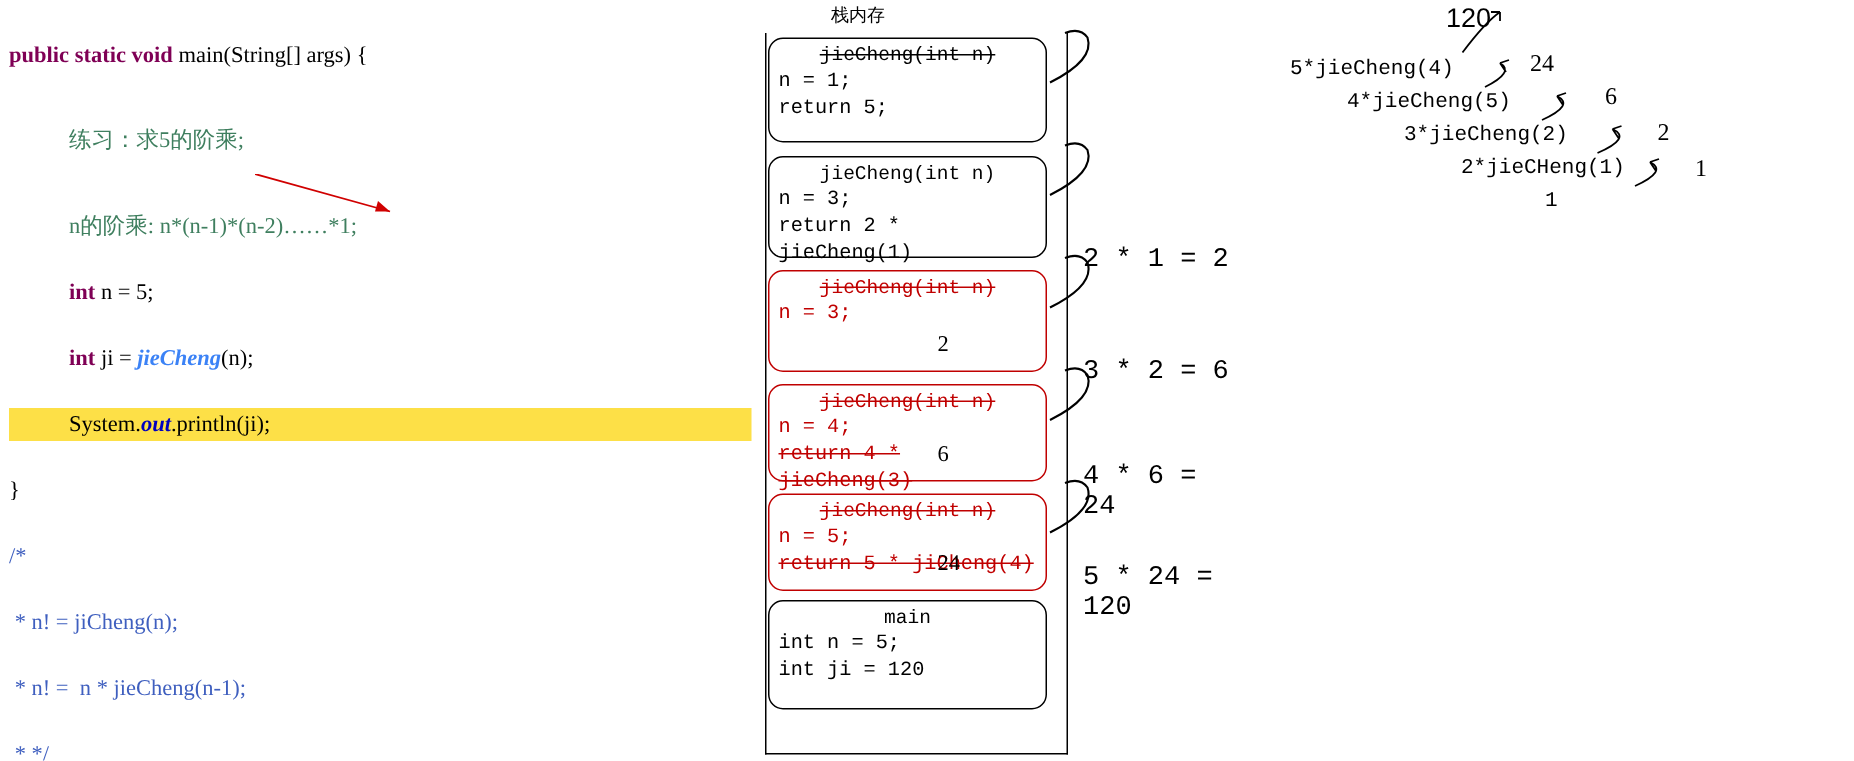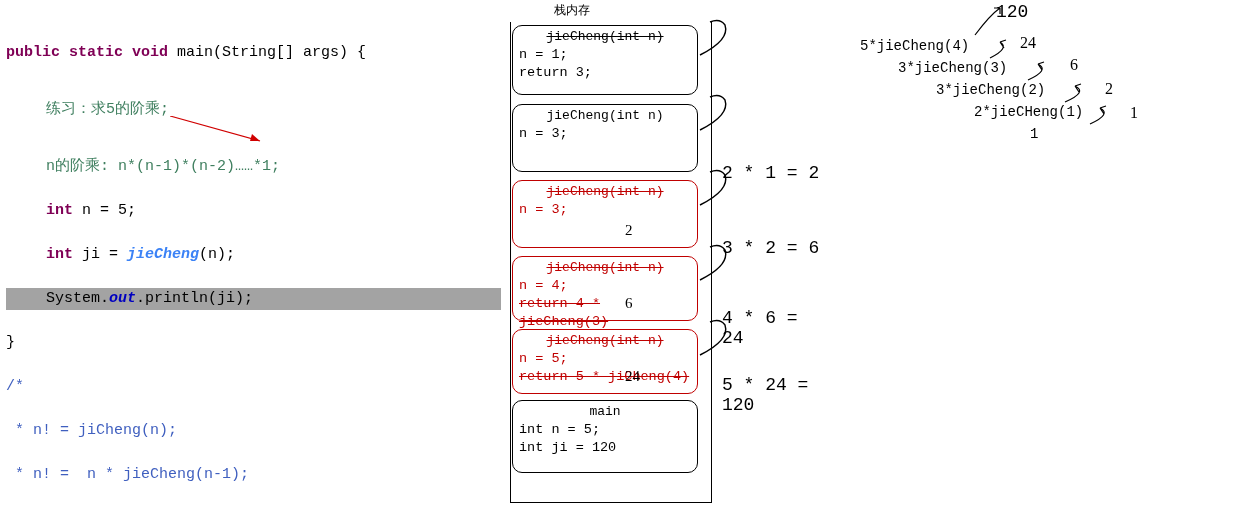--- a/index.html
+++ b/index.html
@@ -15,32 +15,33 @@
   }
   .container {
     display: flex;
     width: 100%;
     height: 100%;
     position: relative;
   }
   
   .code-pane {
     width: 495px;
-    padding: 20px 6px;
+    padding: 4px 6px;
     line-height: 22px;
     position: relative;
     white-space: pre;
+    font-family: Liberation Serif, serif;
   }
   .code-line { display:block; }
   .kw { color:#7f0055; font-weight:bold; }
   .fn { color:#3b82f6; font-style:italic; font-weight:bold;}
   .comment-cn { color:#3f7f5f;margin-top:13px; }
   .comment { color:#3f5fbf; }
   .static-field { color:#0000c0; font-style:italic; font-weight:bold;}
-  .highlight { background:#a3a3a3; }
+  .highlight { background:#fde047; }
   .ind1 { padding-left:40px; display:inline-block;}
   
   .arrow1 {
     position:absolute;
     left:170px; top:116px;
     width:100px; height:30px;
     pointer-events:none;
   }
   .arrow1 line { stroke:#d00000; stroke-width:1.2;}
   .arrow1 polygon{ fill:#d00000;}
@@ -107,22 +108,22 @@
     width:370px; height:200px;
     font-size:14px;
   }
   .t-row{position:absolute; white-space:nowrap;}
   .t-row.r0{left:0;  top:38px;}
   .t-row.r1{left:38px;top:60px;}
   .t-row.r2{left:76px;top:82px;}
   .t-row.r3{left:114px;top:104px;}
   .t-row.r4{left:170px;top:126px;}
   .hand-top{
-    position:absolute; left:136px; top:2px;
-    font-family:Liberation Mono, monospace;
+    position:absolute; left:104px; top:2px;
+    font-family:Liberation Sans, sans-serif;
     font-size:18px;
   }
   .hand-lbl{
     position:absolute;
     font-family:"Comic Sans MS",cursive;
     font-size:16px;
   }
   .hl24{left:160px;top:34px;}
   .hl6 {left:210px;top:56px;}
   .hl2 {left:245px;top:80px;}
@@ -167,25 +168,26 @@
     </svg>
   </div>
 
   <div class="stack-pane">
     <div class="stack-title">栈内存</div>
     <div class="stack-box"></div>
 
     <div class="frame f1">
       <span class="fh strike">jieCheng(int  n)</span>
       <span>n = 1;</span><br>
-      <span>return 3;</span>
+      <span>return 5;</span>
     </div>
     <div class="frame f2">
       <span class="fh">jieCheng(int  n)</span>
       <span>n = 3;</span><br>
+      <span>return 2 * jieCheng(1)</span>
     </div>
     <div class="frame red f3">
       <span class="fh">jieCheng(int n)</span>
       <span>n = 3;</span><br>
     </div>
     <div class="frame red f4">
       <span class="fh">jieCheng(int  n)</span>
       <span>n = 4;</span><br>
       <span class="strike">return 4 * jieCheng(3)</span>
     </div>
@@ -214,21 +216,21 @@
       <path d="M200 130 Q230 115 225 100 Q220 93 210 97"></path>
       <path d="M200 205 Q230 190 225 175 Q220 168 210 172"></path>
       <path d="M200 280 Q230 265 225 250 Q220 243 210 247"></path>
       <path d="M200 355 Q230 340 225 325 Q220 318 210 322"></path>
     </svg>
   </div>
 
   <div class="tree-pane">
     <div class="hand-top">120</div>
     <div class="t-row r0">5*jieCheng(4)</div>
-    <div class="t-row r1">3*jieCheng(3)</div>
+    <div class="t-row r1">4*jieCheng(5)</div>
     <div class="t-row r2">3*jieCheng(2)</div>
     <div class="t-row r3">2*jieCHeng(1)</div>
     <div class="t-row r4">1</div>
     <div class="hand-lbl hl24">24</div>
     <div class="hand-lbl hl6">6</div>
     <div class="hand-lbl hl2">2</div>
     <div class="hand-lbl hl1">1</div>
     <svg class="tree-arrows">
 
       <path d="M115 35 Q130 15 140 8 M140 8 l-6 0 M140 8 l0 6"></path>

